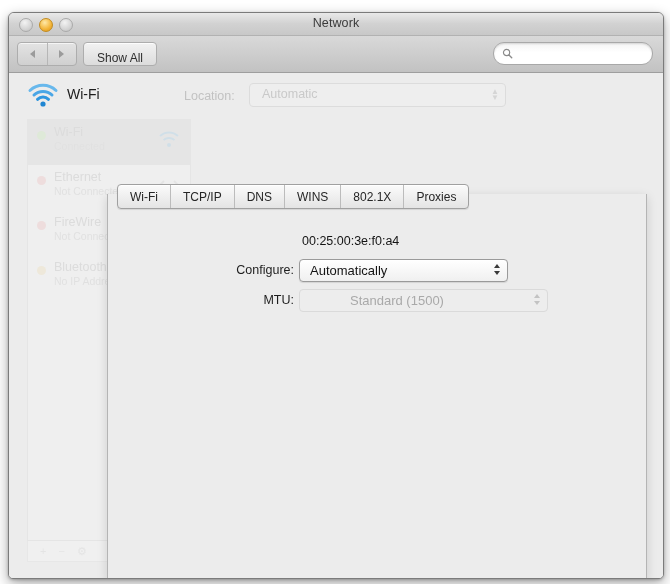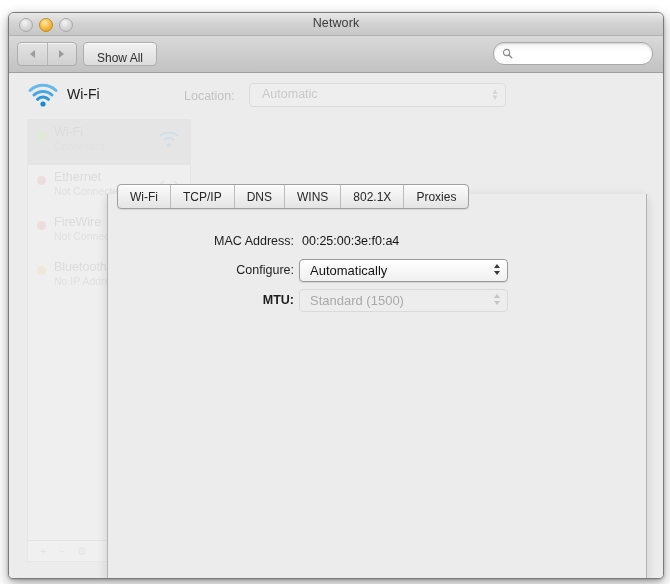--- a/index.html
+++ b/index.html
@@ -262,39 +262,40 @@
   .form-label {
     position: absolute;
     text-align: right;
     font-size: 12.5px;
     color: #1d1d1d;
     width: 200px;
   }
   #mac-label    { left: 85px;  top: 161px; }
   #mac-value    { position: absolute; left: 293px; top: 161px; font-size: 12.5px; color: #141414; }
   #configure-label { left: 85px; top: 190px; }
-  #mtu-label       { left: 85px; top: 220px; font-weight: bold; }
+  #mtu-label       { left: 85px; top: 220px; }
 
   .popup {
     position: absolute;
     left: 290px;
     width: 207px; height: 21px;
     border-radius: 4px;
     display: flex; align-items: center;
   }
   #configure-popup {
     top: 186px;
     border: 1px solid #9a9a9a;
     background: linear-gradient(to bottom, #ffffff, #f0f0f0);
     box-shadow: 0 1px 1px rgba(0,0,0,0.10), inset 0 1px 0 #ffffff;
   }
   #mtu-popup {
     top: 216px;
     border: 1px solid #dadada;
     background: #ededed;
+    padding-left: 40px;
   }
   .popup-value { margin-left: 10px; font-size: 13px; }
   #configure-value { color: #141414; }
   #mtu-value { color: #a9a9a9; }
   .stepper {
     position: absolute; right: 7px; top: 4px;
     display: flex; flex-direction: column; align-items: center;
     line-height: 6px;
   }
   .stepper .up, .stepper .down {
@@ -439,21 +440,20 @@
           <span>WINS</span>
         </div>
       <div class="tab">
           <span>802.1X</span>
         </div>
       <div class="tab">
           <span>Proxies</span>
         </div>
     </div>
 
-    <div class="form-label" id="mac-label">MAC Address:</div>
     <div id="mac-value">00:25:00:3e:f0:a4</div>
 
     <div class="form-label" id="configure-label">Configure:</div>
     <div class="popup" id="configure-popup">
       <span class="popup-value" id="configure-value">Automatically</span>
       <span class="stepper">
         <span class="up"></span>
           <span class="down"></span>
       </span>
     </div>

